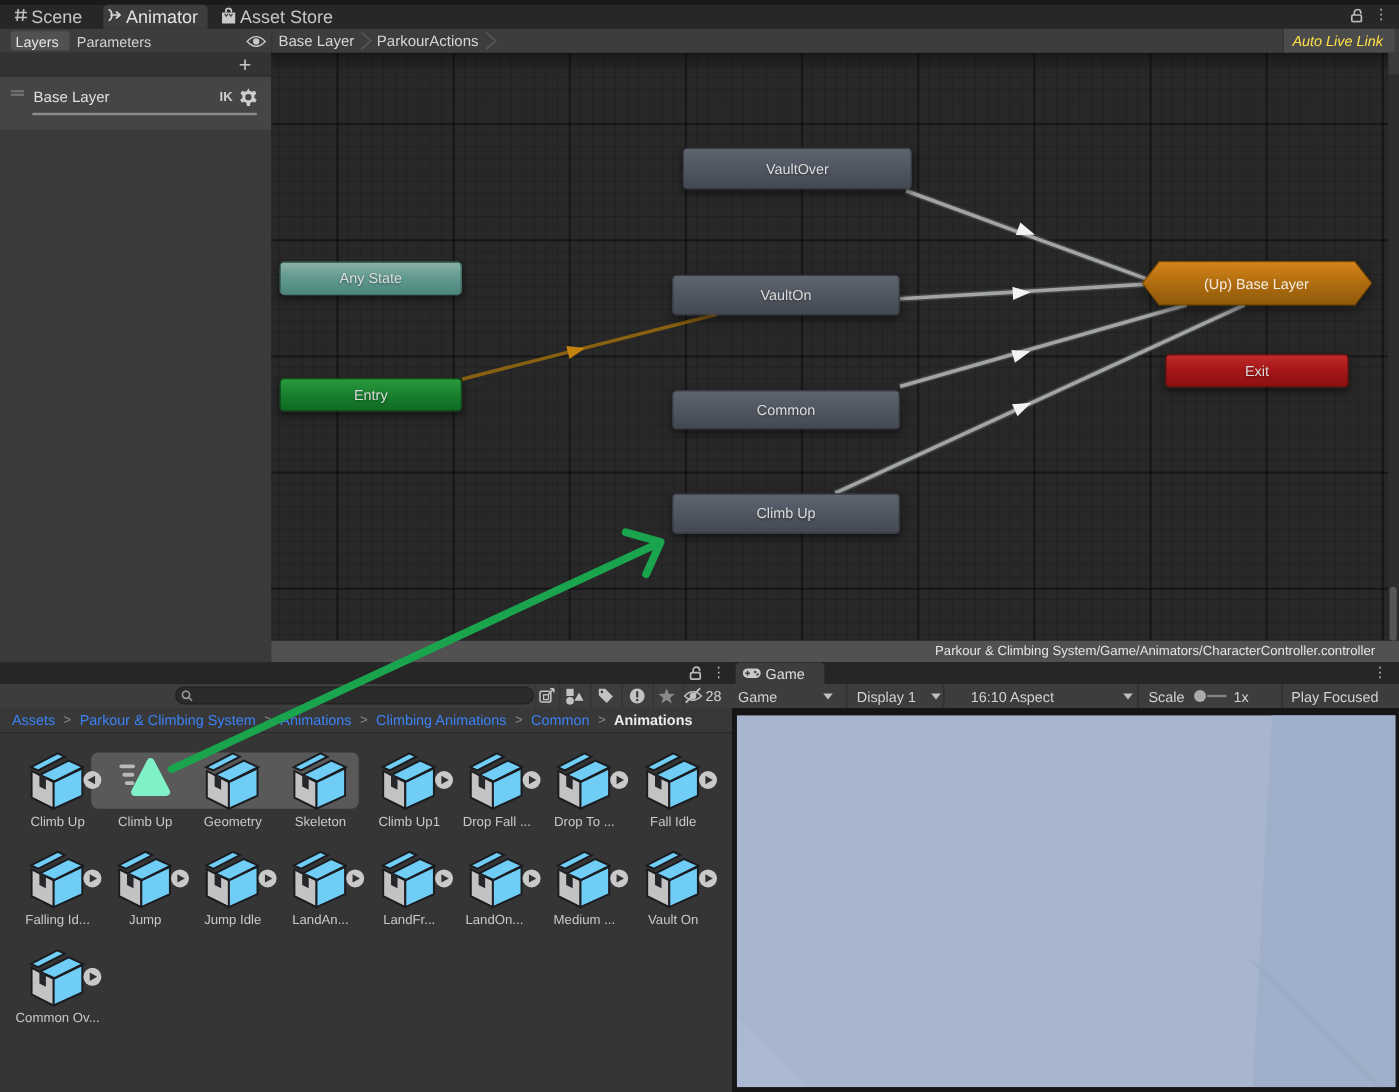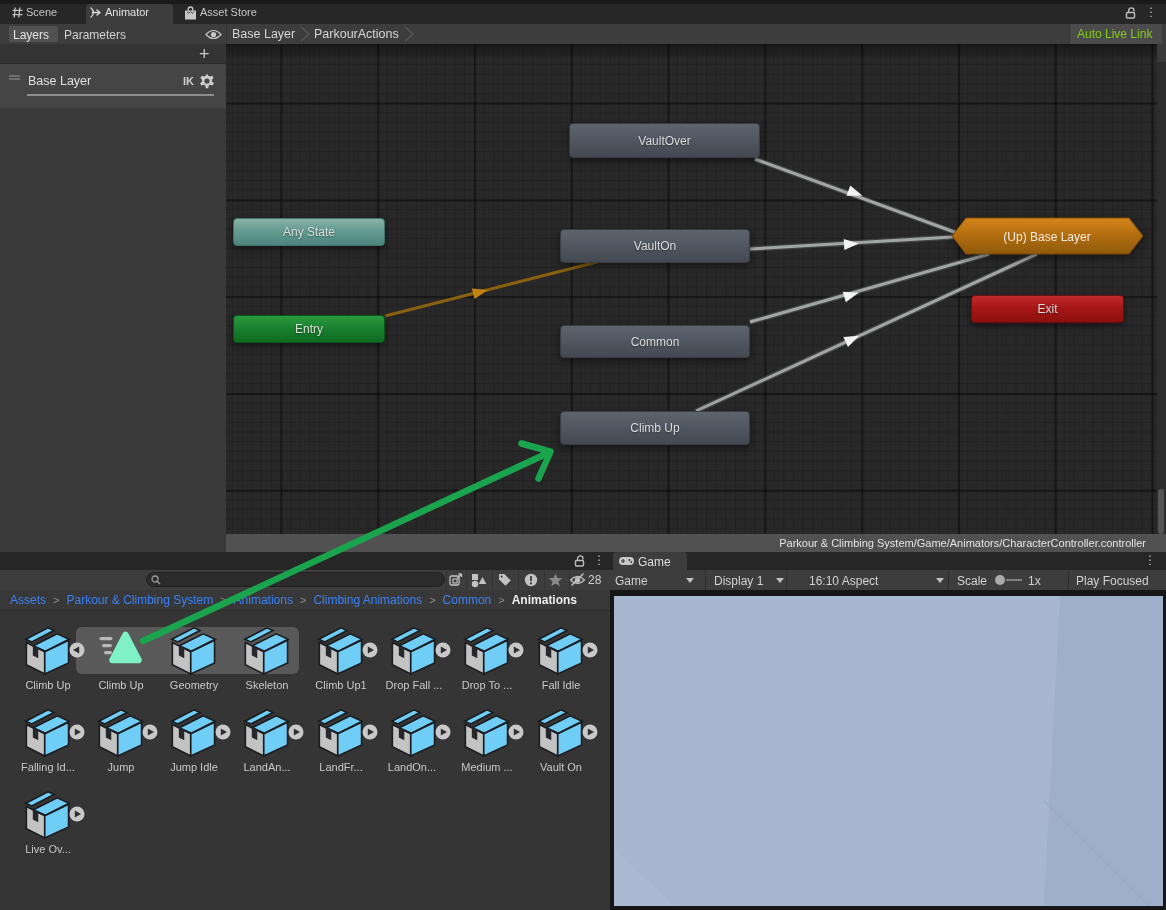--- a/index.html
+++ b/index.html
@@ -6,21 +6,21 @@
   body{width:1166px;height:910px;overflow:hidden;background:#282828;
        font-family:"Liberation Sans",sans-serif;}
   #root{position:relative;width:1166px;height:910px;overflow:hidden;transform:translateZ(0);will-change:transform;
         font-family:"Liberation Sans",sans-serif;}
   .abs{position:absolute;}
   .txt{position:absolute;white-space:nowrap;}
   
   #topbar{left:0;top:0;width:1166px;height:24px;background:#272727;}
   #topstrip{left:0;top:0;width:1166px;height:4px;background:#1a1a1a;}
   .tab-active{background:#3d3d3d;border-radius:4px 4px 0 0;}
-  .tabtxt{font-size:11px;color:#c6c6c6;top:6px;}
+  .tabtxt{font-size:15px;color:#c6c6c6;top:6px;}
   
   #antool{left:0;top:24px;width:1166px;height:20px;background:#3d3d3d;}
   
   #leftpanel{left:0;top:44px;width:226px;height:508px;background:#3a3a3a;}
   
   #graph{left:226px;top:44px;width:931px;height:490px;background:#282828;overflow:hidden;}
   .node{position:absolute;border-radius:4px;box-shadow:0 3px 7px rgba(0,0,0,.45);
         display:flex;align-items:center;justify-content:center;
         font-size:12px;color:#dcdcdc;text-shadow:0 1px 2px rgba(0,0,0,.4);}
   .gray{background:linear-gradient(180deg,#5e646e 0%,#525863 45%,#434851 100%);
@@ -89,21 +89,21 @@
   <div class="abs" style="left:226px;top:24px;width:1px;height:20px;background:#333;"></div>
   <div class="txt" style="left:232px;top:27px;font-size:12.5px;color:#d6d6d6;">Base Layer</div>
   <svg class="abs" style="left:299px;top:26px" width="12" height="16" viewBox="0 0 12 16">
     <path d="M2 1 L10 8 L2 15" stroke="#555" stroke-width="1.5" fill="none"></path>
   </svg>
   <div class="txt" style="left:314px;top:27px;font-size:12.5px;color:#d6d6d6;">ParkourActions</div>
   <svg class="abs" style="left:403px;top:26px" width="12" height="16" viewBox="0 0 12 16">
     <path d="M2 1 L10 8 L2 15" stroke="#555" stroke-width="1.5" fill="none"></path>
   </svg>
   <div class="abs" style="left:1069px;top:24px;width:92px;height:20px;background:#4b4b4b;border-left:1px solid #353535;"></div>
-  <div class="txt" style="left:1077px;top:27px;font-size:12px;color:#84cc16;">Auto Live Link</div>
+  <div class="txt" style="left:1077px;top:27px;font-size:12px;color:#fde047;font-style:italic;">Auto Live Link</div>
 
   <div class="abs" id="leftpanel"></div>
   <div class="abs" style="left:0;top:44px;width:226px;height:19px;background:#333333;border-bottom:1px solid #2b2b2b;"></div>
   <div class="txt" style="left:199px;top:44px;font-size:18px;color:#c8c8c8;">+</div>
   <div class="abs" style="left:0;top:64px;width:226px;height:44px;background:#454545;"></div>
   <div class="abs" style="left:9px;top:75px;width:11px;height:1.5px;background:#6e6e6e;"></div>
   <div class="abs" style="left:9px;top:78px;width:11px;height:1.5px;background:#6e6e6e;"></div>
   <div class="txt" style="left:28px;top:74px;font-size:12.5px;color:#e0e0e0;">Base Layer</div>
   <div class="txt" style="left:183px;top:75px;font-size:11px;font-weight:bold;color:#cecece;">IK</div>
   <svg class="abs" style="left:199px;top:73px" width="16" height="16" viewBox="0 0 16 16">
@@ -356,21 +356,21 @@
   <svg class="abs" style="left:582px;top:724px" width="16" height="16">
       <use href="#playc"></use>
     </svg>
   <div class="itemlabel" style="left:525px;top:761px;">Vault On</div>
   <svg class="abs" style="left:22px;top:787px" width="52" height="52" viewBox="0 0 48 48">
       <use href="#cube"></use>
     </svg>
   <svg class="abs" style="left:69px;top:806px" width="16" height="16">
       <use href="#playc"></use>
     </svg>
-  <div class="itemlabel" style="left:12px;top:843px;">Live Ov...</div>
+  <div class="itemlabel" style="left:12px;top:843px;">Common Ov...</div>
 
   <div class="abs" id="game"></div>
   <div class="abs" style="left:610px;top:552px;width:556px;height:18px;background:#262626;"></div>
   <div class="abs" style="left:613px;top:552px;width:74px;height:18px;background:#3d3d3d;border-radius:4px 4px 0 0;"></div>
   <svg class="abs" style="left:619px;top:556px" width="15" height="10" viewBox="0 0 15 10">
     <rect x="0" y="1" width="15" height="8" rx="4" fill="#c9c9c9"></rect>
     <path d="M4 3 v4 M2 5 h4" stroke="#3d3d3d" stroke-width="1.2"></path>
     <circle cx="10.3" cy="4" r="1" fill="#3d3d3d"></circle>
       <circle cx="12.3" cy="6" r="1" fill="#3d3d3d"></circle>
   </svg>

